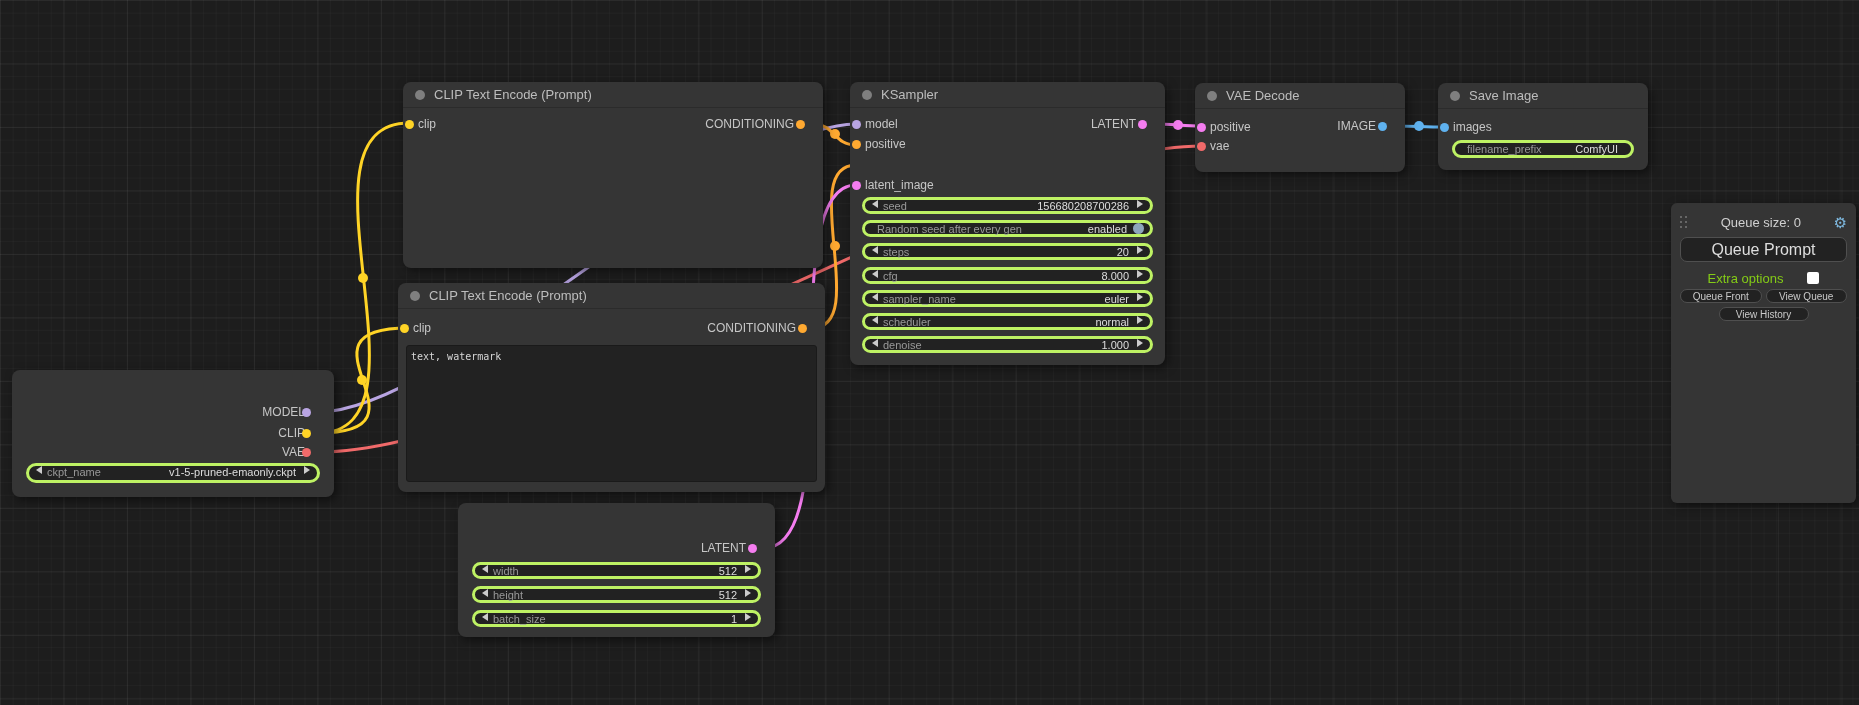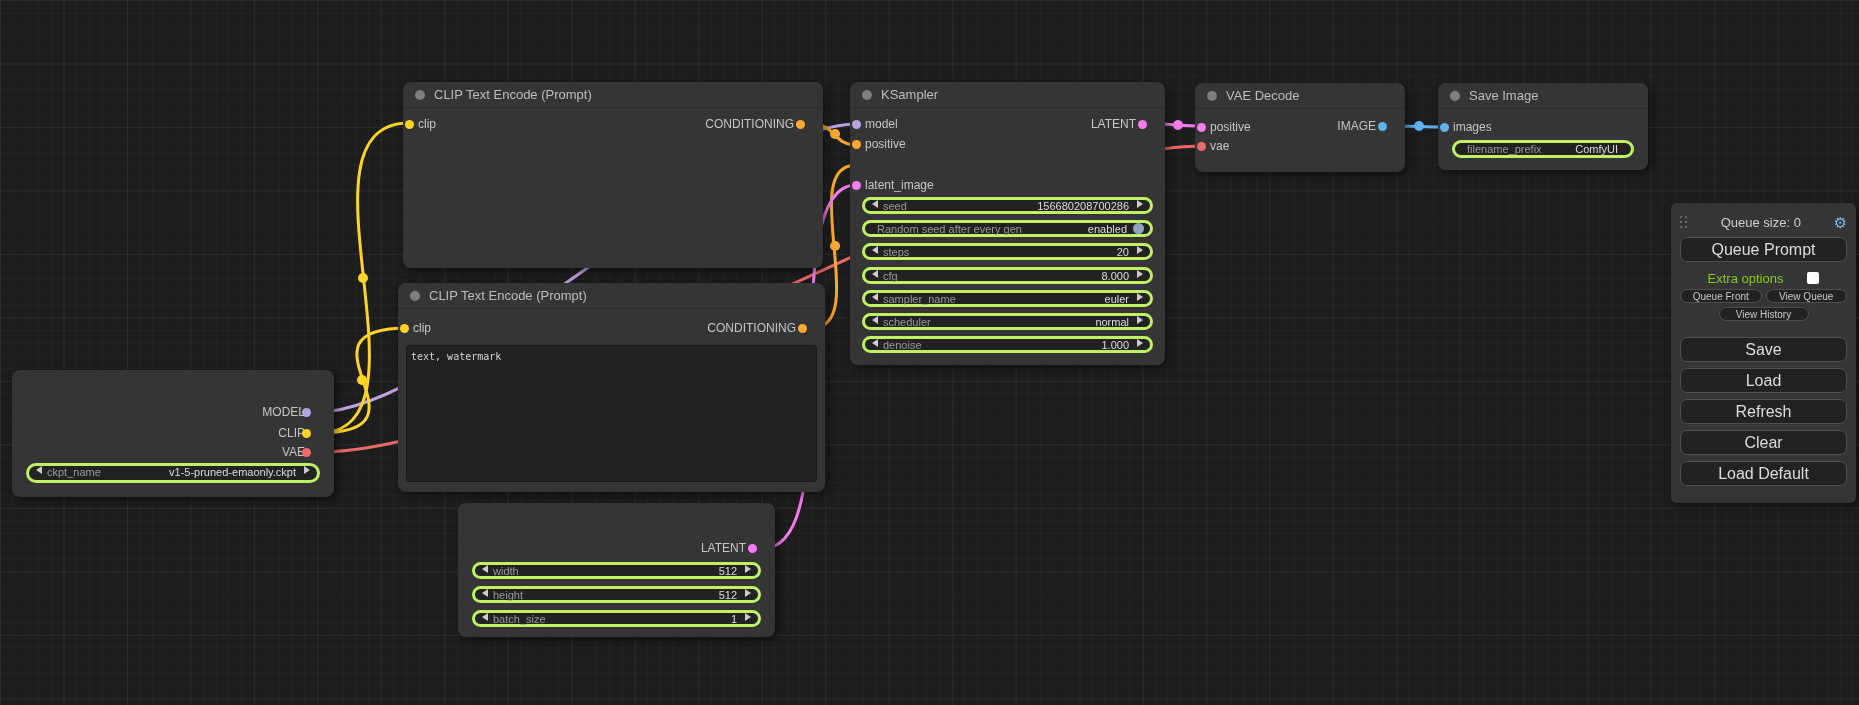--- a/index.html
+++ b/index.html
@@ -303,20 +303,13 @@
     <span>Extra options</span>
     <span class="chk"></span>
   </div>
   <div class="smallrow">
     <div class="btn small">Queue Front</div>
     <div class="btn small">View Queue</div>
   </div>
   <div class="historyrow">
     <div class="btn small">View History</div>
   </div>
-  <div class="stack">
-    <div class="btn big">Save</div>
-    <div class="btn big">Load</div>
-    <div class="btn big">Refresh</div>
-    <div class="btn big">Clear</div>
-    <div class="btn big">Load Default</div>
-  </div>
 </div>
 
 </body></html>

